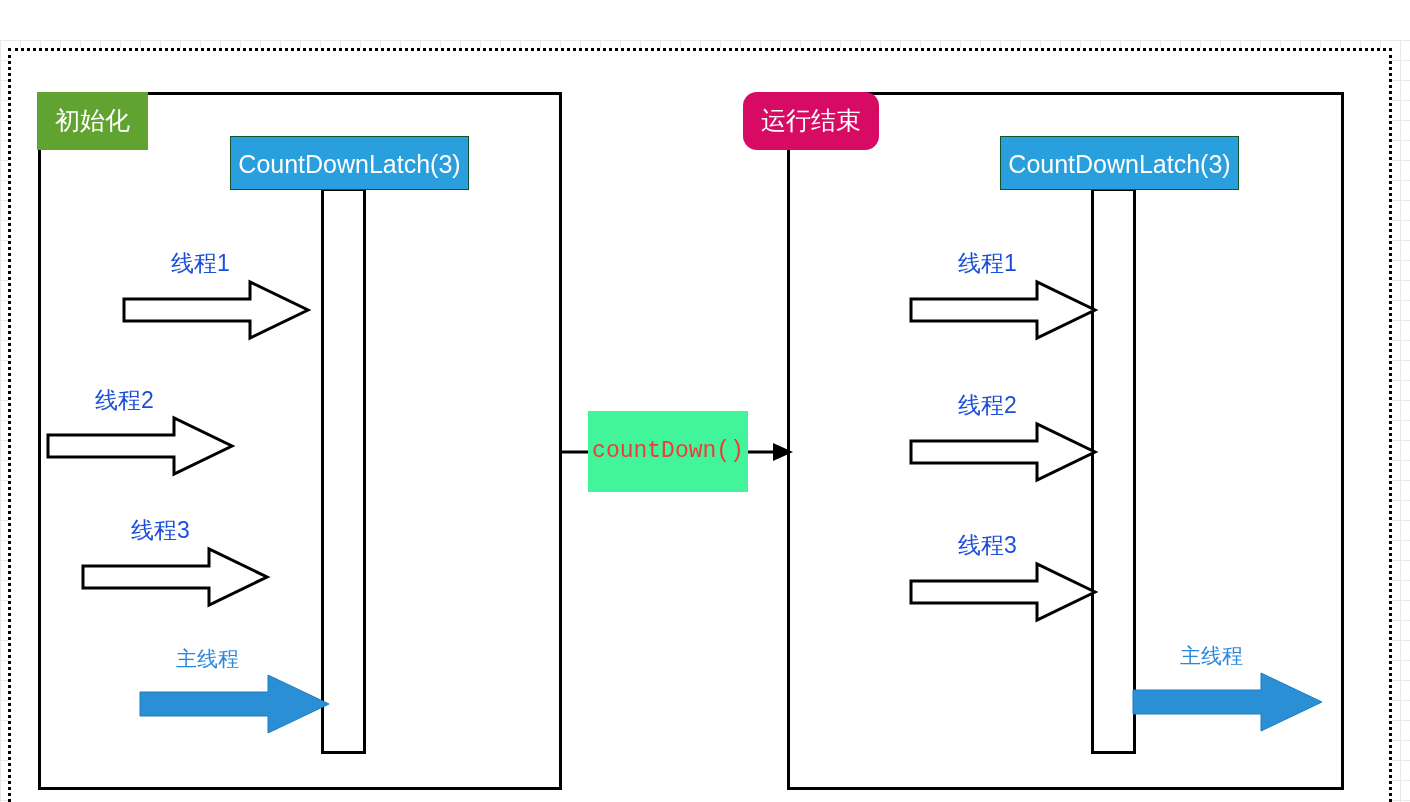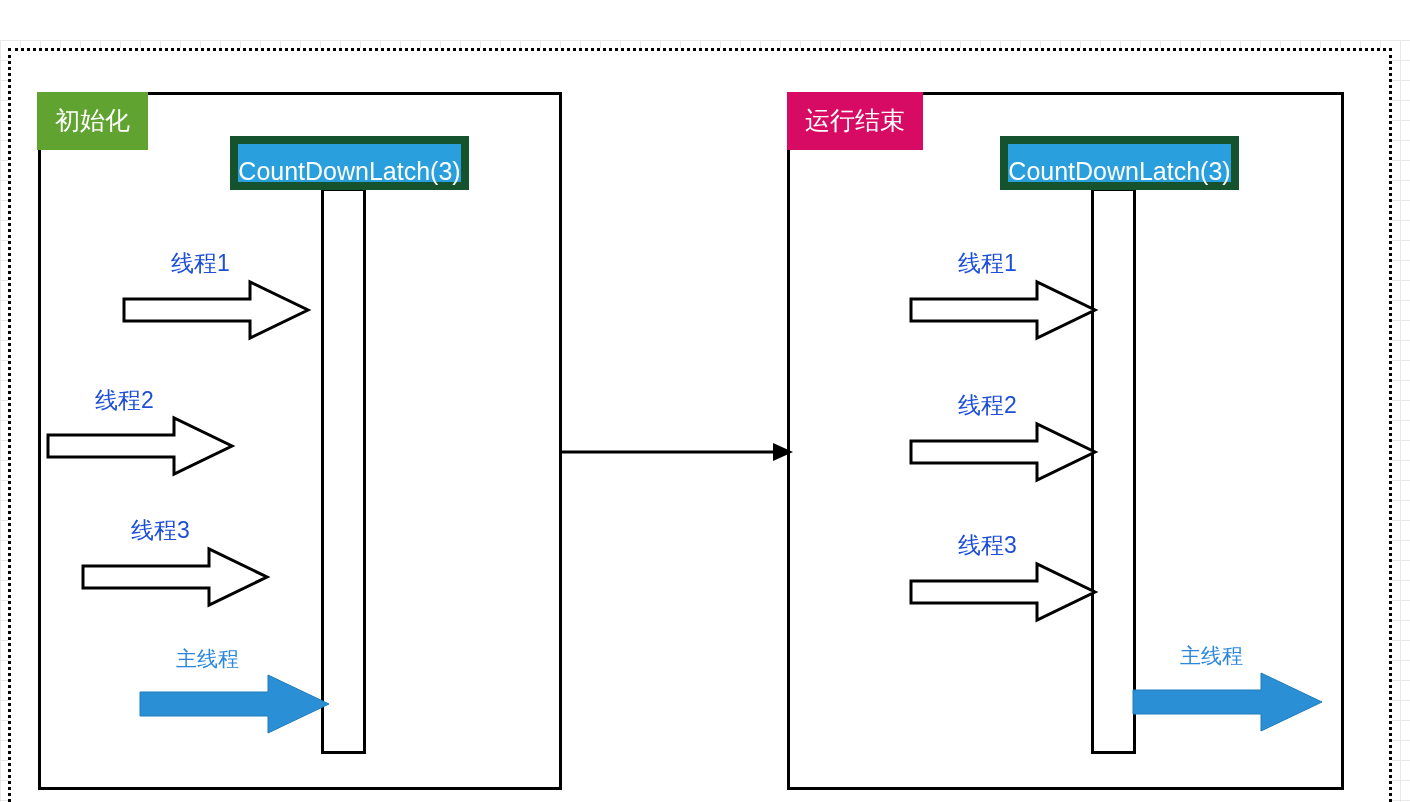--- a/index.html
+++ b/index.html
@@ -54,26 +54,26 @@
     position: absolute;
     color: #ffffff;
     font-size: 25px;
     line-height: 1;
     padding: 16px 18px 17px 18px;
     box-sizing: border-box;
     white-space: nowrap;
     z-index: 6;
   }
   #label-init { left: 37px;  top: 52px; background: #61a331; }
-  #label-done { left: 787px; top: 52px; background: #d70a64; }
+  #label-done { left: 743px; top: 52px; background: #d70a64; border-radius: 14px; }
 
   .latch-box {
     position: absolute;
     background: #2a9fdd;
-    border: 8px solid #14532d;
+    border: 1px solid #14532d;
     color: #ffffff;
     font-size: 25px;
     line-height: 54px;
     text-align: center;
     box-sizing: border-box;
     white-space: nowrap;
     z-index: 5;
   }
   #latch-left  { left: 230px;  top: 96px; width: 239px; height: 54px; }
   #latch-right { left: 1000px; top: 96px; width: 239px; height: 54px; }
@@ -179,20 +179,21 @@
     </svg>
   </div>
 
   <div id="connector">
     <svg viewBox="0 0 260 105" preserveAspectRatio="none">
       <line x1="15" y1="52" x2="228" y2="52" stroke="#000000" stroke-width="3"></line>
       <polygon points="228,43 248,52 228,61" fill="#000000"></polygon>
     </svg>
   </div>
 
+  <div id="countdown-box">countDown()</div>
 
   <div id="panel-right" class="panel"></div>
 
   <div id="label-done" class="stage-label">运行结束</div>
 
   <div id="latch-right" class="latch-box">CountDownLatch(3)</div>
 
   <div id="bar-right" class="latch-bar"></div>
 
   <div class="thread-label" style="left:958px; top:212px;">线程1</div>

